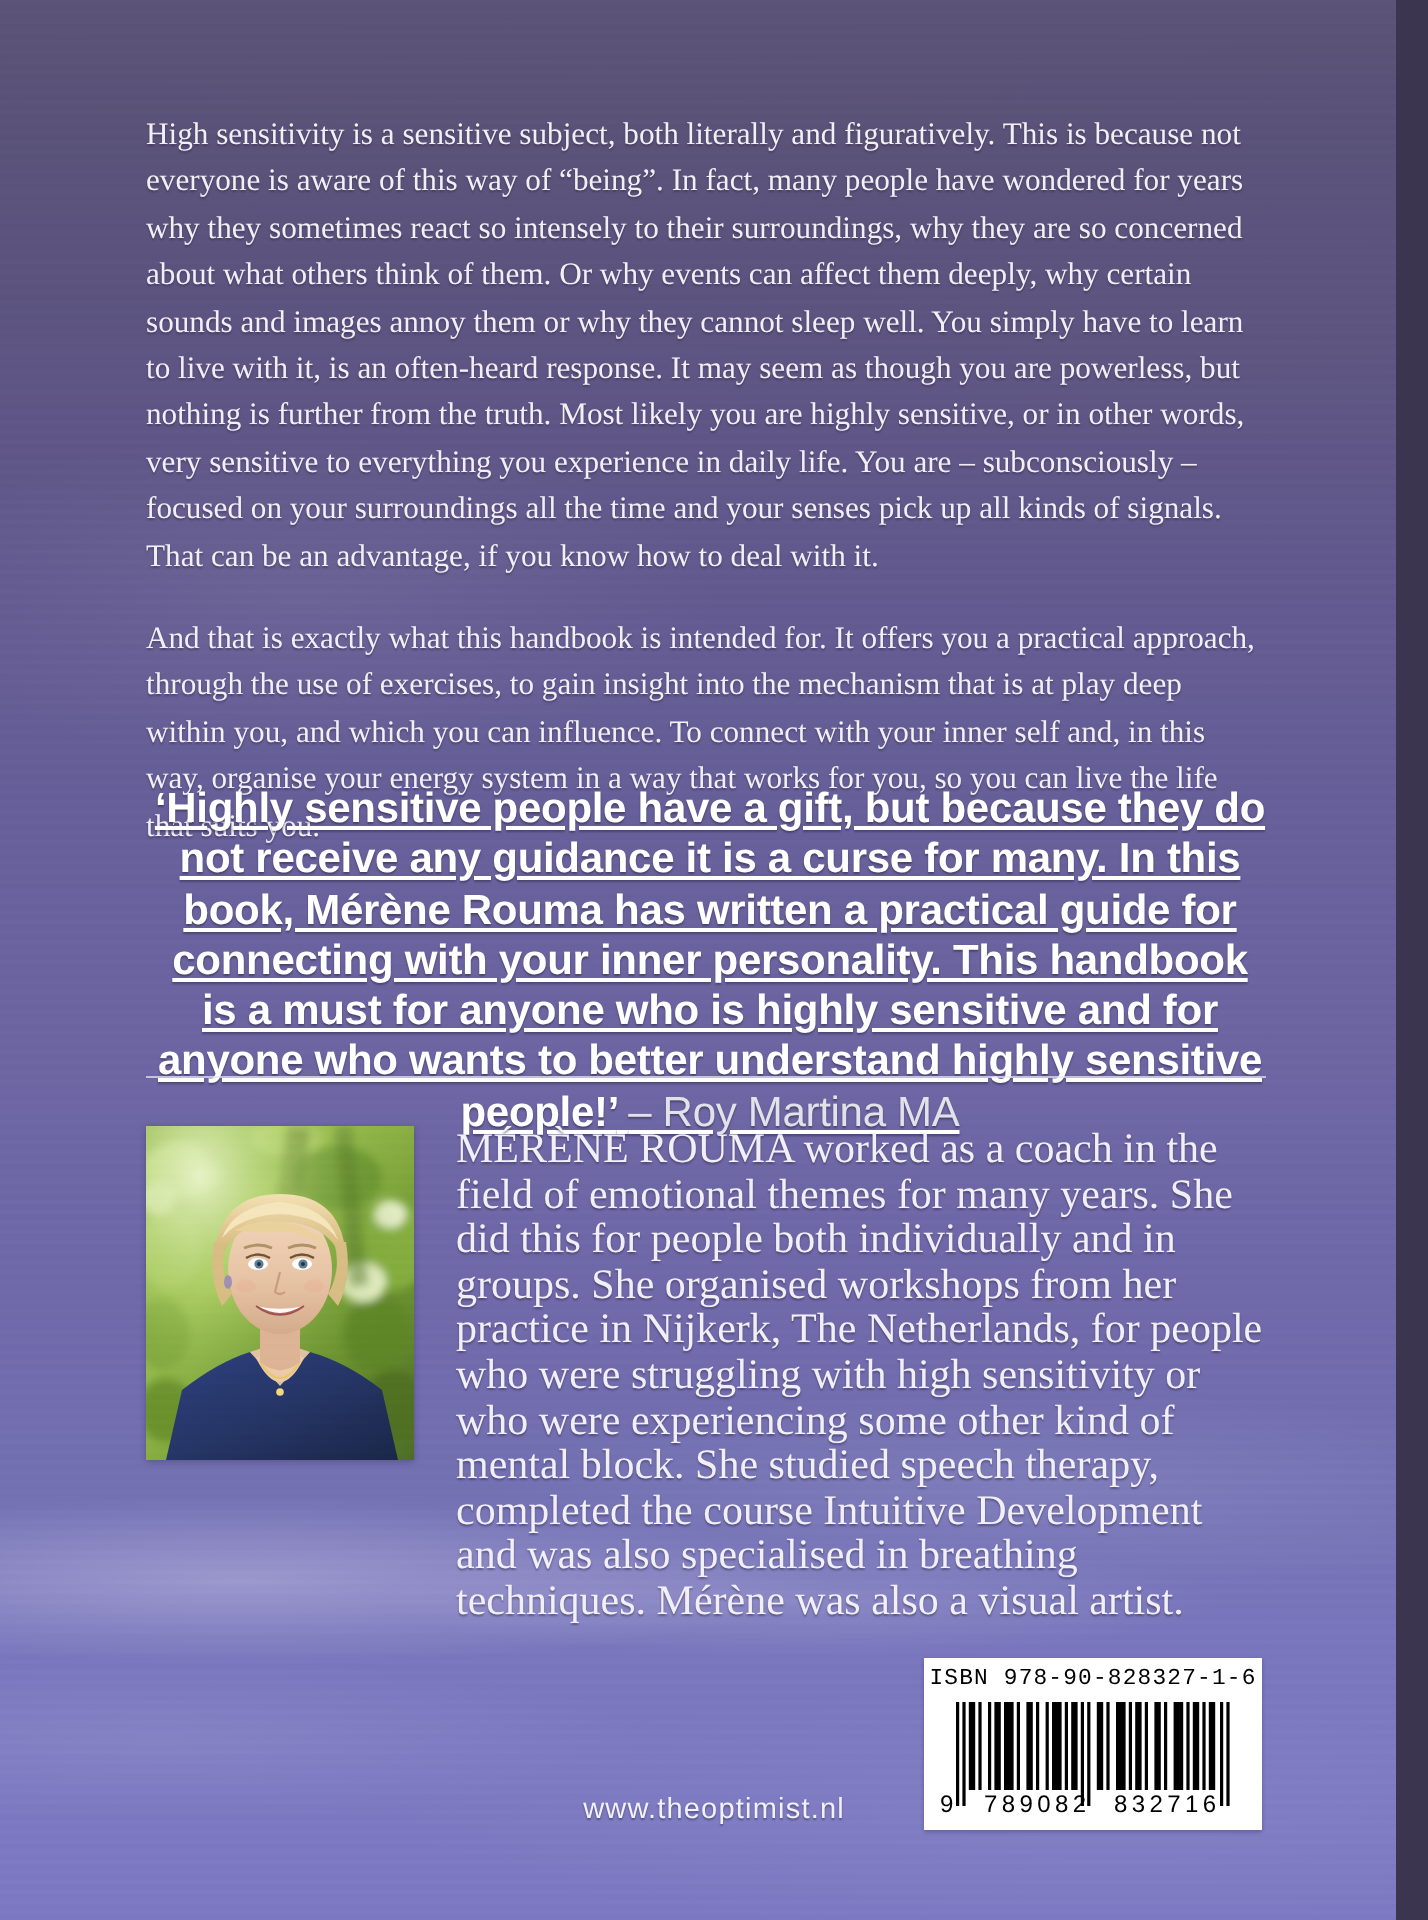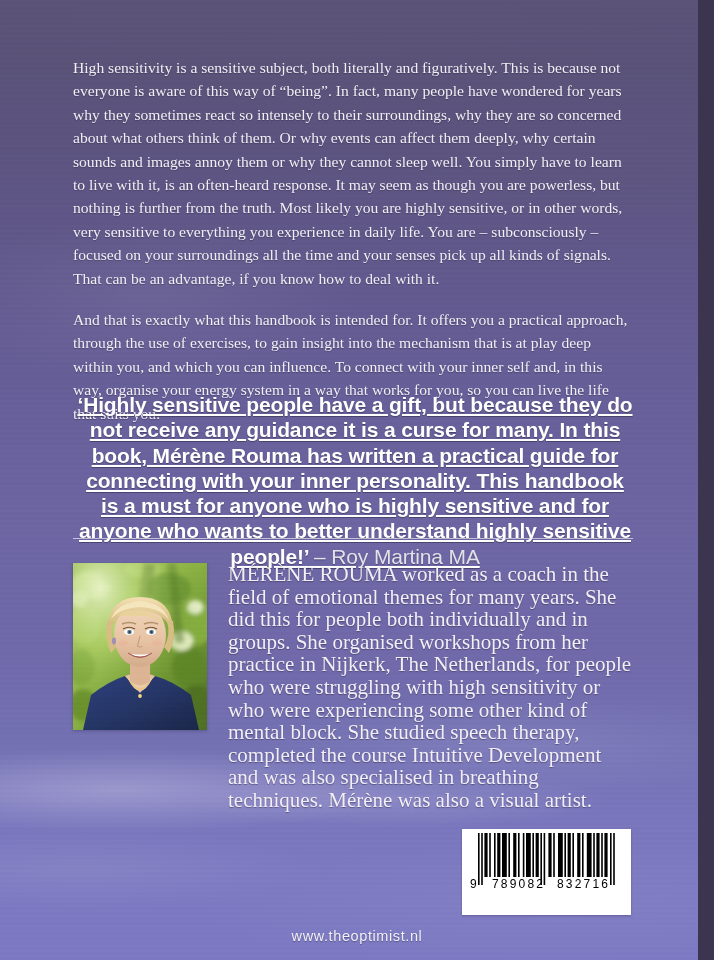--- a/index.html
+++ b/index.html
@@ -139,21 +139,21 @@
     line-height: 22.6px;
     margin: 0;
     text-shadow: 0 1px 1px rgba(40,34,62,0.45);
   }
   .bio-name { }
 
   
   .site-url {
     position: absolute;
     left: 0;
-    top: 928px;
+    top: 897px;
     width: 714px;
     text-align: center;
     color: #f3f2f8;
     font-family: "Liberation Sans Narrow", "Liberation Sans", sans-serif;
     font-size: 14.5px;
     letter-spacing: 0.6px;
     text-shadow: 0 1px 1px rgba(40,34,62,0.45);
   }
 
   
@@ -296,20 +296,21 @@
     </svg>
   </div>
 
   <div class="bio-block">
     <p class="bio-text"><span class="bio-name">MÉRÈNE ROUMA</span><span> worked as a coach in the field of emotional themes for many years. She did this for people both individually and in groups. She organised workshops from her practice in Nijkerk, The Netherlands, for people who were struggling with high sensitivity or who were experiencing some other kind of mental block. She studied speech therapy, completed the course Intuitive Development and was also specialised in breathing techniques. Mérène was also a visual artist.</span></p>
   </div>
 
   <div class="site-url">www.theoptimist.nl</div>
 
   <div class="barcode-box">
+    <div class="isbn-line">ISBN 978-90-828327-1-6</div>
     <div class="barcode-svg-wrap">
       <svg width="157" height="62" viewBox="0 0 157 62" xmlns="http://www.w3.org/2000/svg">
         <rect width="157" height="62" fill="#ffffff"></rect>
         <g fill="#000000">
 
           <rect x="10" y="2" width="1.6" height="52"></rect>
           <rect x="13.2" y="2" width="1.6" height="52"></rect>
 
           <rect x="16.4" y="2" width="3.2" height="44"></rect>
           <rect x="21.2" y="2" width="1.6" height="44"></rect>

